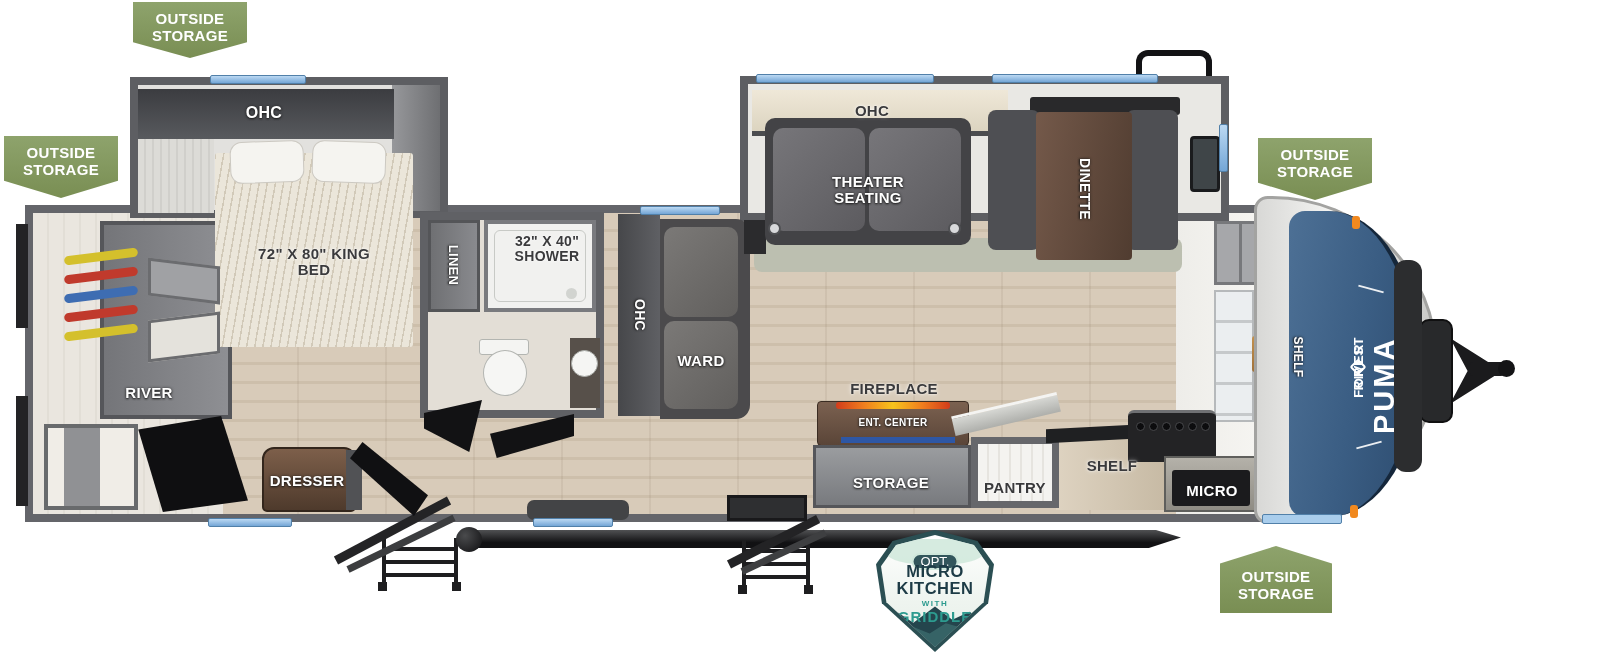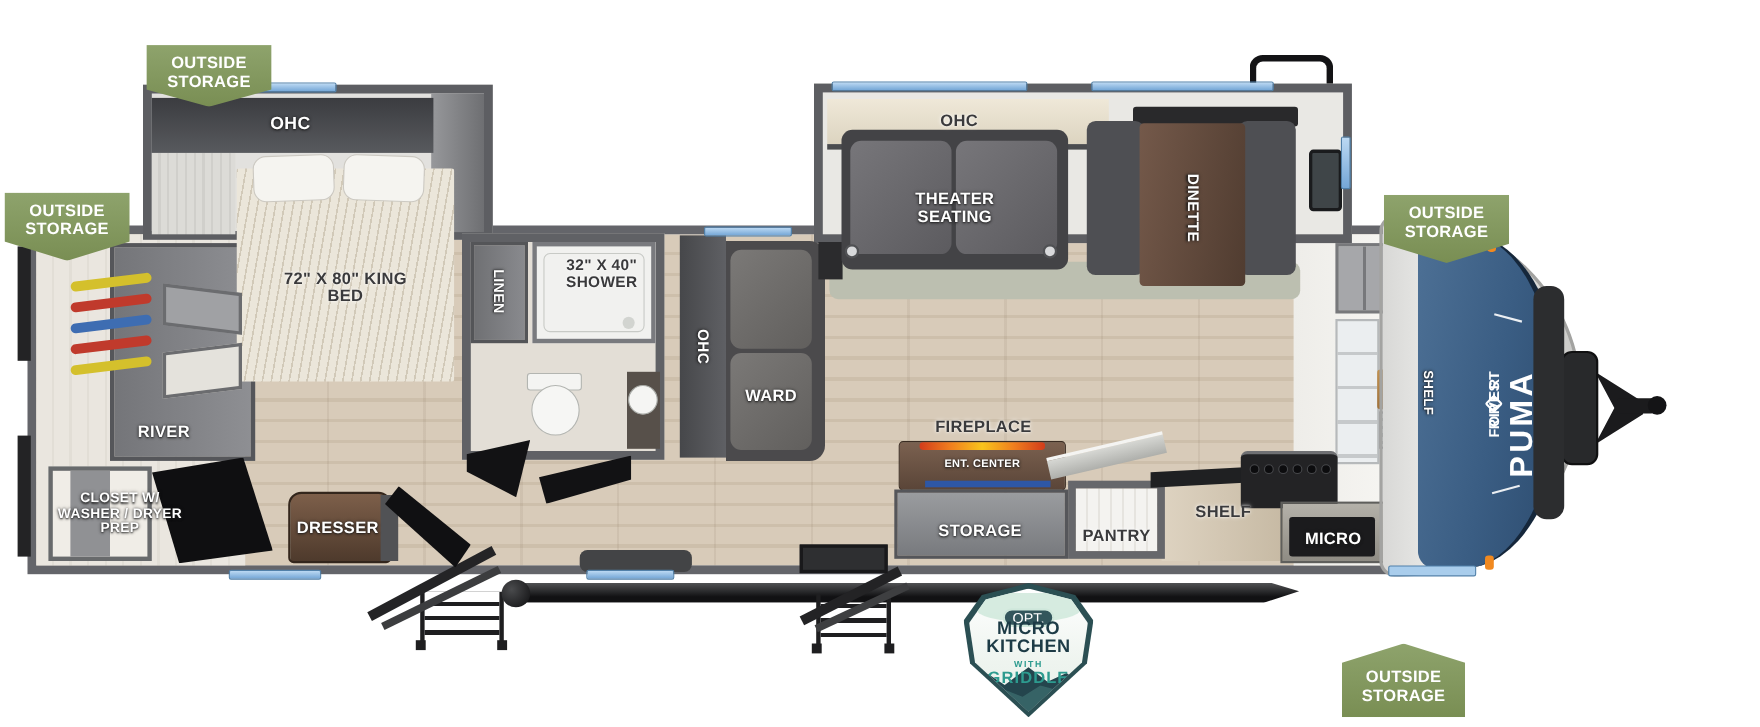--- a/index.html
+++ b/index.html
@@ -9,21 +9,21 @@
 
   
   .lbl{font-weight:bold;color:#fff;font-size:15px;line-height:1.08;text-align:center;
        letter-spacing:.3px;transform:translate(-50%,-50%);z-index:10;white-space:pre-line;
        text-shadow:0 1px 2px rgba(25,25,25,.9),0 0 3px rgba(25,25,25,.7);}
   .lbl.dark{color:#3a3a3c;text-shadow:0 0 2px rgba(255,255,255,.95),0 0 5px rgba(255,255,255,.7);}
   .vert{writing-mode:vertical-rl;}
 
   
   .badge{background:linear-gradient(180deg,#8ea36c,#798e53);display:flex;align-items:flex-start;
-         justify-content:center;z-index:12;margin-top:39px;}
+         justify-content:center;z-index:12;}
   .badge .btxt{position:static;font-weight:bold;color:#fff;font-size:15px;line-height:1.15;
          text-align:center;letter-spacing:.3px;width:100px;}
   .badge.down{clip-path:polygon(0 0,100% 0,100% 72%,50% 100%,0 72%);padding-top:8px;}
   .badge.up{clip-path:polygon(0 26%,50% 0,100% 26%,100% 100%,0 100%);padding-top:22px;}
 
   
   .wall-box{border:8px solid #5d5e62;}
   .win{background:linear-gradient(180deg,#bcd9f3,#74a6d6);border:1px solid #5180a9;border-radius:2px;z-index:9;}
 
   
@@ -212,21 +212,20 @@
   <div class="foot" style="left:738px;top:585px;"></div>
   <div class="foot" style="left:804px;top:585px;"></div>
 
   <div class="lbl" style="left:264px;top:113px;font-size:16px;">OHC</div>
   <div class="lbl dark" style="left:314px;top:262px;width:112px;">72" X 80" KING BED</div>
   <div class="lbl vert" style="left:453px;top:265px;font-size:13px;">LINEN</div>
   <div class="lbl dark" style="left:547px;top:249px;width:104px;font-size:14px;">32" X 40" SHOWER</div>
   <div class="lbl vert" style="left:639px;top:315px;font-size:14px;">OHC</div>
   <div class="lbl" style="left:701px;top:361px;">WARD</div>
   <div class="lbl" style="left:149px;top:393px;">RIVER</div>
-  <div class="lbl" style="left:109px;top:467px;width:118px;font-size:12.5px;">CLOSET W/ WASHER / DRYER PREP</div>
   <div class="lbl" style="left:307px;top:481px;">DRESSER</div>
   <div class="lbl dark" style="left:872px;top:111px;">OHC</div>
   <div class="lbl" style="left:868px;top:190px;width:96px;">THEATER SEATING</div>
   <div class="lbl vert" style="left:1084px;top:189px;font-size:14px;">DINETTE</div>
   <div class="lbl dark" style="left:894px;top:389px;">FIREPLACE</div>
   <div class="lbl" style="left:893px;top:423px;font-size:10px;">ENT. CENTER</div>
   <div class="lbl" style="left:891px;top:483px;">STORAGE</div>
   <div class="lbl dark" style="left:1015px;top:488px;">PANTRY</div>
   <div class="lbl dark" style="left:1112px;top:466px;">SHELF</div>
   <div class="lbl" style="left:1212px;top:491px;">MICRO</div>

